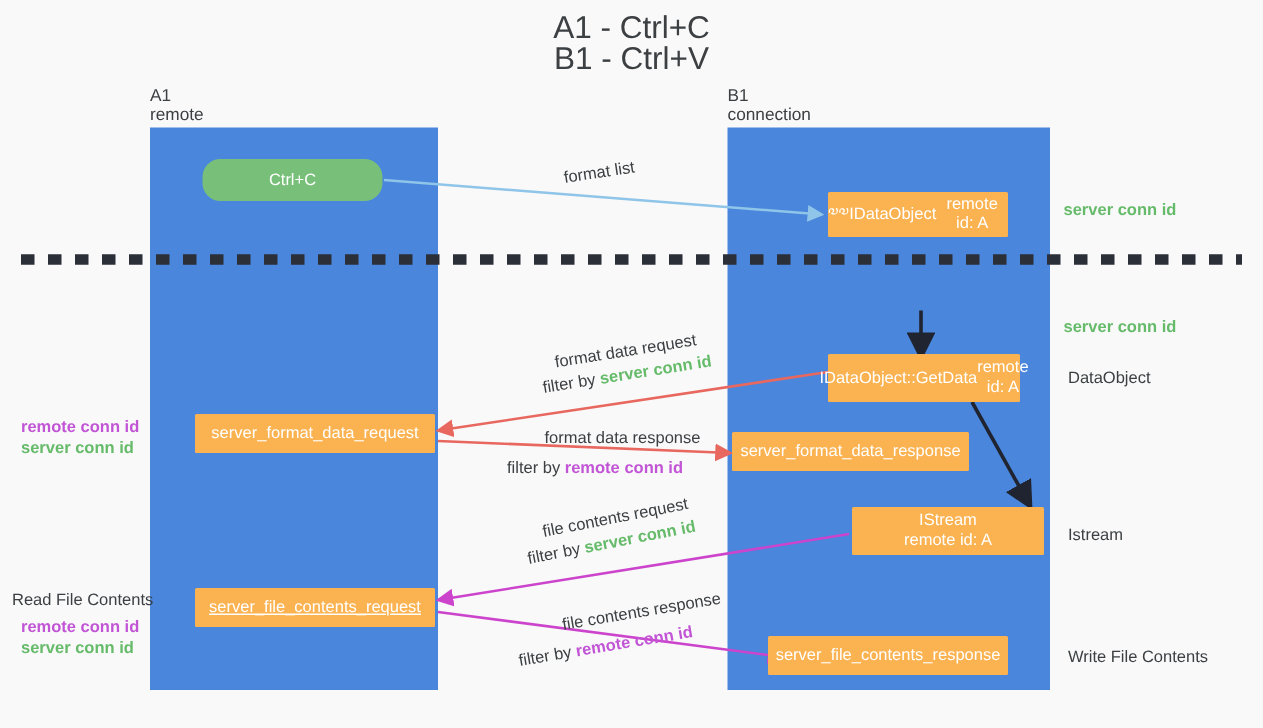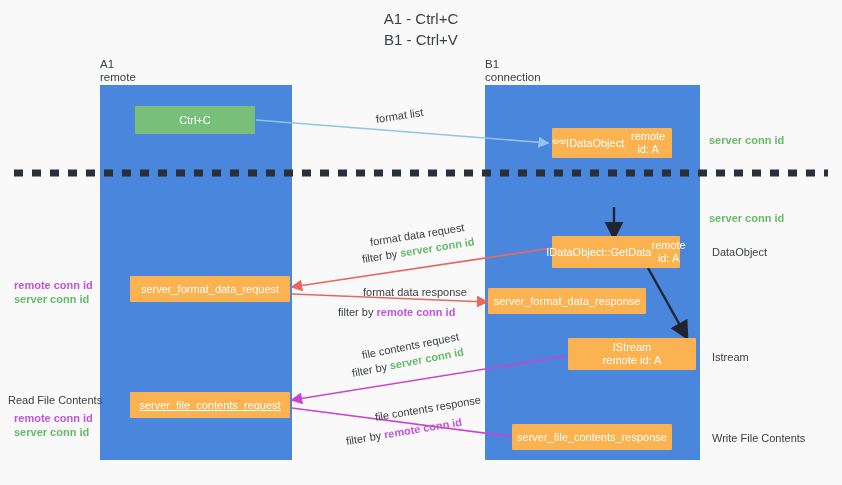--- a/index.html
+++ b/index.html
@@ -21,21 +21,21 @@
   .box-green{background:#78c07a;color:#ffffff;font-size:11px;line-height:13px;border-radius:1px;}
   .lbl{position:absolute;z-index:4;font-size:11px;line-height:14px;color:#3c4043;white-space:nowrap;}
   .lbl.green{color:#66bb6a;font-weight:bold;}
   .lbl.purple{color:#c255d6;font-weight:bold;}
   .lbl.plain{color:#3c4043;}
   .rot-a{transform:rotate(-8.5deg);transform-origin:left center;}
   .rot-b{transform:rotate(-9deg);transform-origin:left center;}
   .rot-c{transform:rotate(-11deg);transform-origin:left center;}
   .rot-d{transform:rotate(-9.5deg);transform-origin:left center;}
   #title{position:absolute;left:0;top:8px;width:842px;text-align:center;z-index:5;
-    font-size:15px;line-height:21px;color:#3c4043;}
+    font-size:21px;line-height:21px;color:#3c4043;}
   .two-tone{position:absolute;z-index:4;font-size:11px;line-height:14px;white-space:nowrap;}
 </style>
 </head>
 <body>
 
 <div id="stage">
 
   <div id="title">
     <div>A1 - Ctrl+C</div>
     <div>B1 - Ctrl+V</div>
@@ -79,21 +79,21 @@
 
     <line x1="292" y1="294" x2="487" y2="302" stroke="#e8685f" stroke-width="1.7" marker-end="url(#ar-red)"></line>
 
     <line x1="648" y1="268" x2="686" y2="336" stroke="#1f2430" stroke-width="2.4" marker-end="url(#ar-dark)"></line>
 
     <line x1="566" y1="356" x2="292" y2="400" stroke="#cc44cc" stroke-width="1.7" marker-end="url(#ar-mag)"></line>
 
     <line x1="292" y1="408" x2="522" y2="438" stroke="#cc44cc" stroke-width="1.7" marker-end="url(#ar-mag)"></line>
   </svg>
 
-  <div class="node box-green" style="left:135px;top:106px;width:120px;height:28px;">Ctrl+C</div>
+  <div class="node box-green" style="left:135px;top:106px;width:120px;height:28px;border-radius:12px;">Ctrl+C</div>
 
   <div class="node box-orange" style="left:130px;top:276px;width:160px;height:26px;">server_format_data_request</div>
 
   <div class="node box-orange" style="left:130px;top:392px;width:160px;height:26px;text-decoration:underline;">server_file_contents_request</div>
 
   <div class="node box-orange" style="left:552px;top:128px;width:120px;height:30px;flex-direction:row;">
     <span>༧༧IDataObject</span>
     <span>remote id: A</span>
   </div>
 

